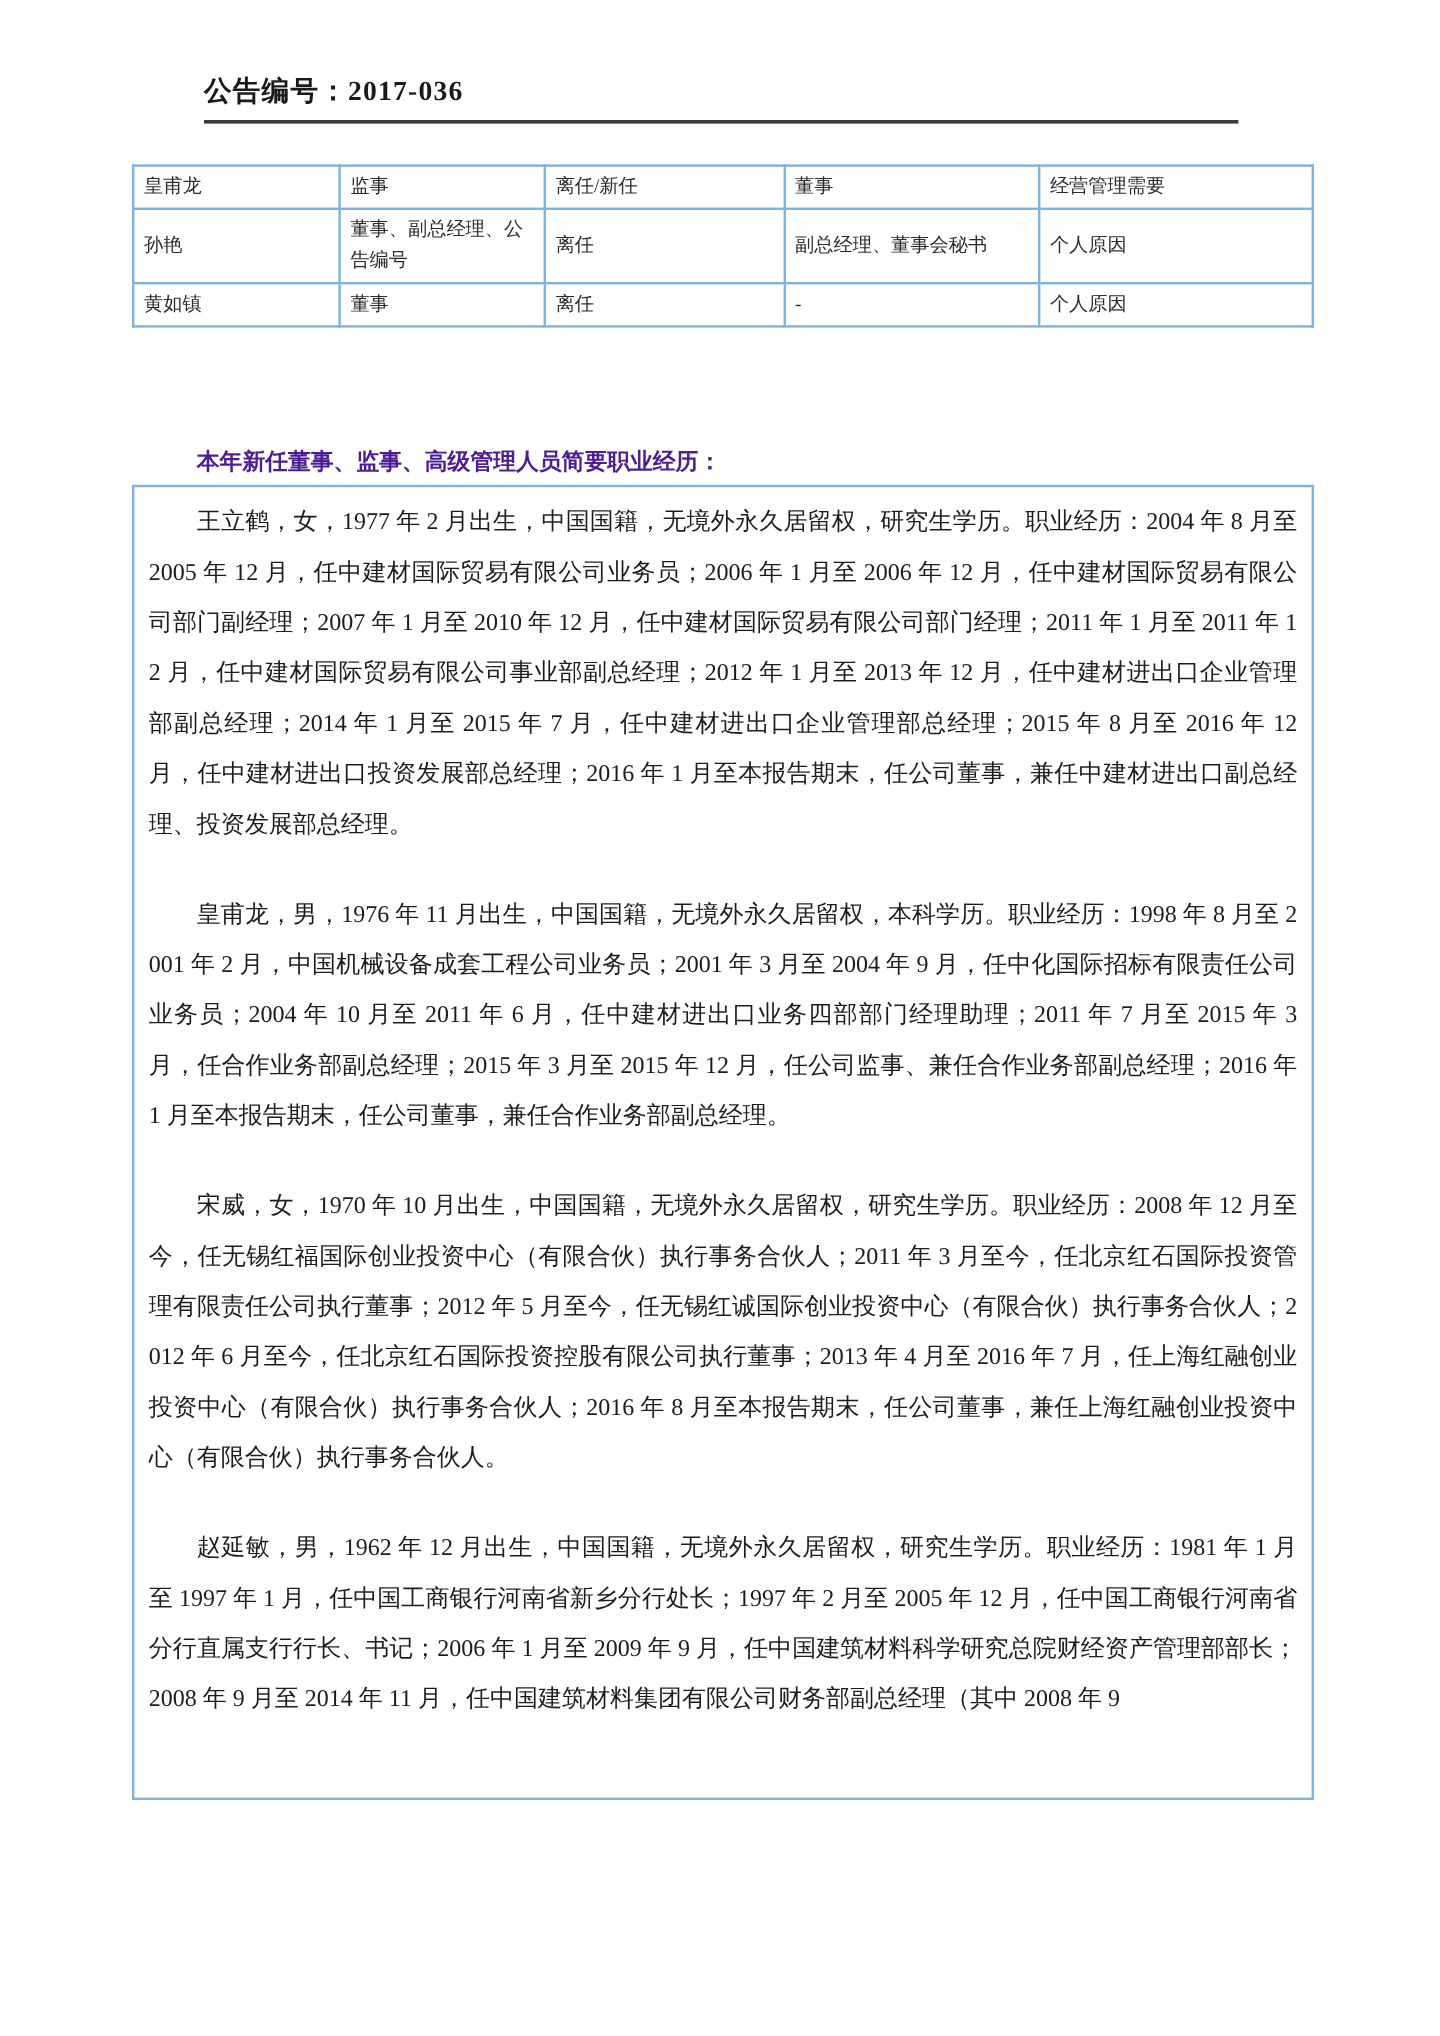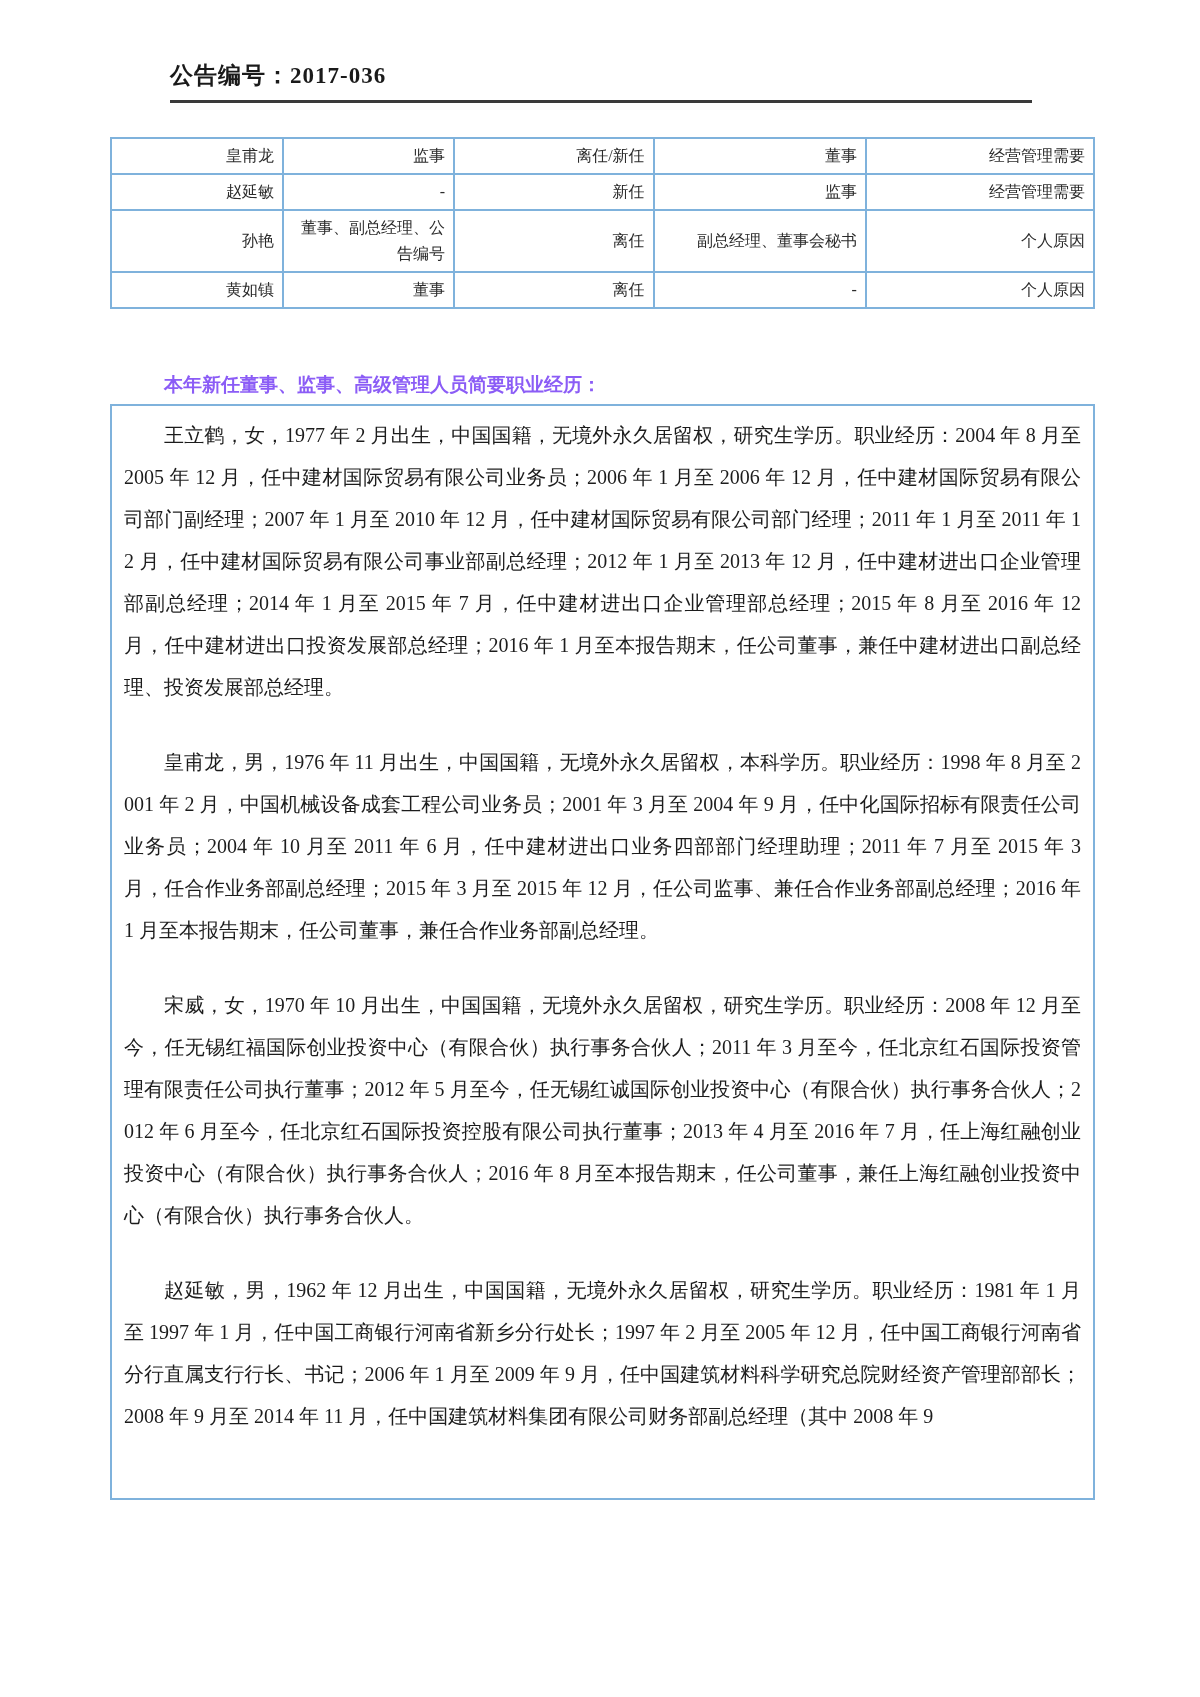--- a/index.html
+++ b/index.html
@@ -32,37 +32,37 @@
   .ptable {
     position: absolute;
     top: 137px;
     left: 110px;
     width: 985px;
     border-collapse: collapse;
     table-layout: fixed;
   }
   .ptable td {
     border: 2px solid #7fb2dc;
-    text-align: right;
+    text-align: left;
     vertical-align: middle;
     font-size: 16px;
     line-height: 26px;
     padding: 4px 8px;
     color: #2b2b2b;
     word-break: break-all;
   }
 
   
   .section-heading {
     position: absolute;
     top: 372px;
     left: 164px;
     font-size: 19px;
     font-weight: bold;
-    color: #8b5cf6;
+    color: #4c1d95;
   }
 
   
   .bio-box {
     position: absolute;
     top: 404px;
     left: 110px;
     width: 985px;
     height: 1096px;
     border: 2px solid #7fb2dc;
@@ -99,27 +99,20 @@
     </colgroup>
     <tbody>
       <tr>
         <td>皇甫龙</td>
         <td>监事</td>
         <td>离任/新任</td>
         <td>董事</td>
         <td>经营管理需要</td>
       </tr>
       <tr>
-        <td>赵延敏</td>
-        <td>-</td>
-        <td>新任</td>
-        <td>监事</td>
-        <td>经营管理需要</td>
-      </tr>
-      <tr>
         <td>孙艳</td>
         <td>董事、副总经理、公告编号</td>
         <td>离任</td>
         <td>副总经理、董事会秘书</td>
         <td>个人原因</td>
       </tr>
       <tr>
         <td>黄如镇</td>
         <td>董事</td>
         <td>离任</td>

